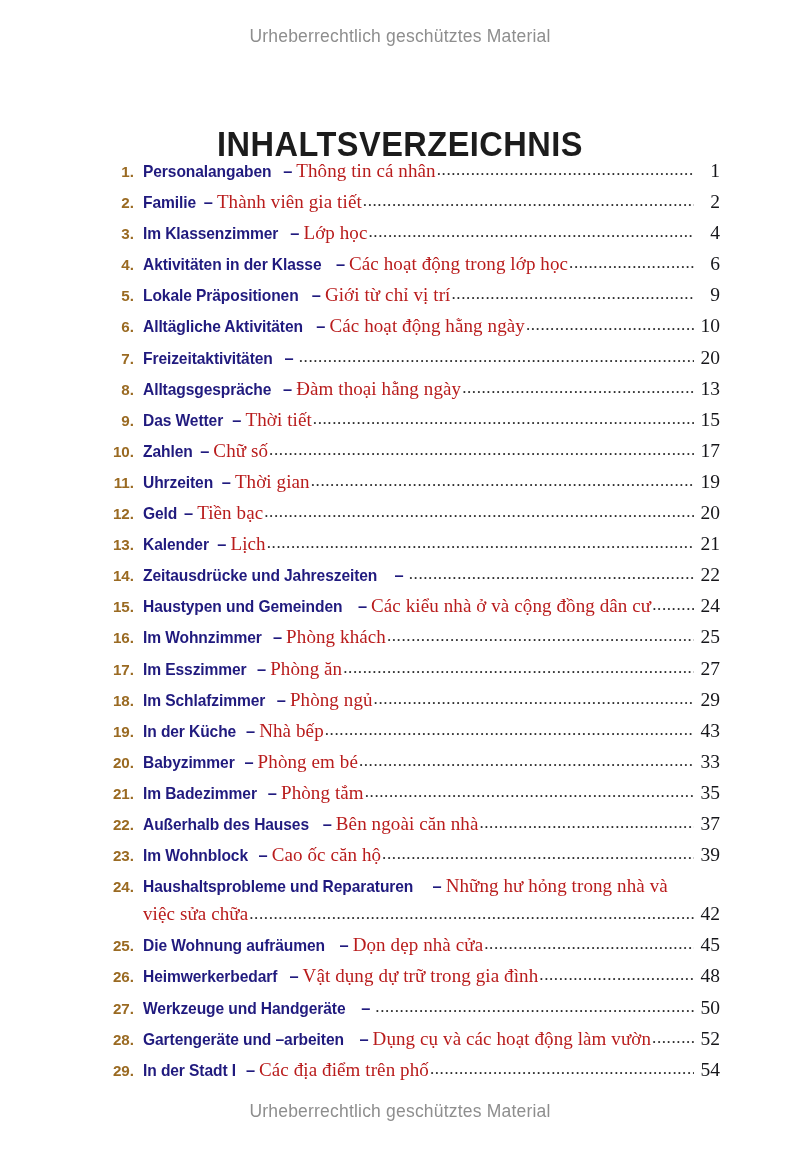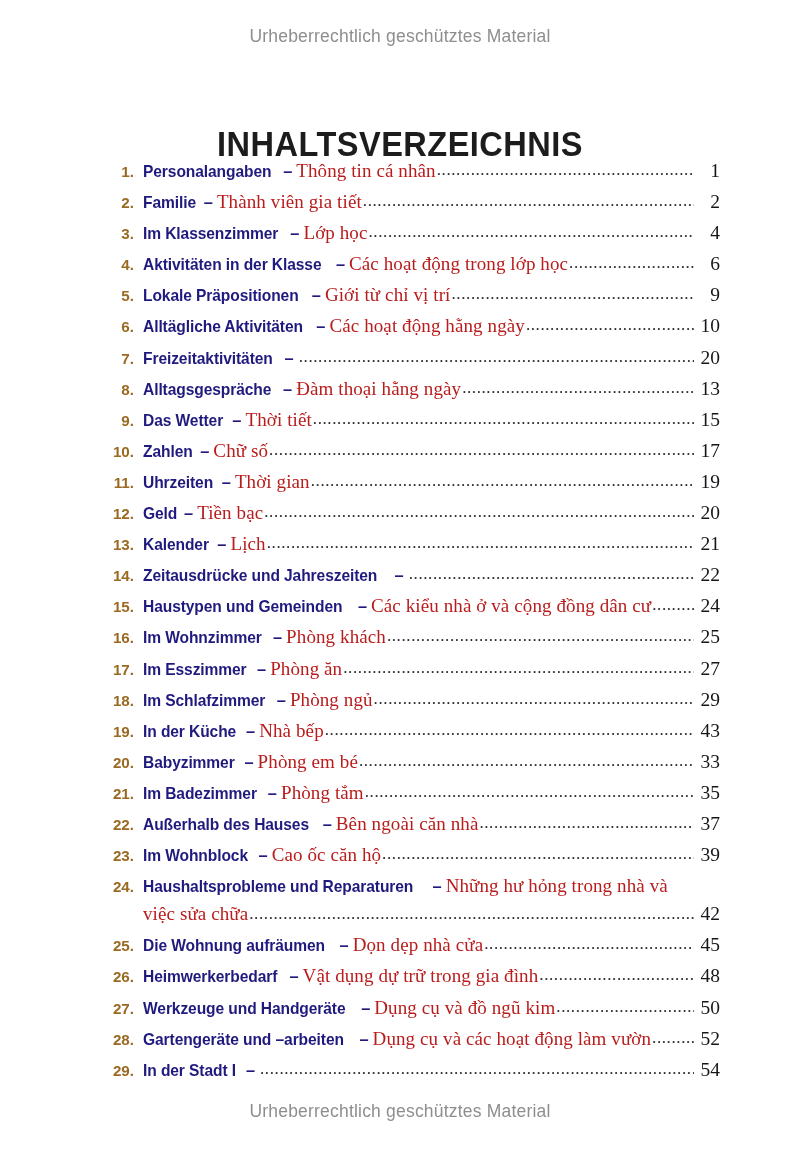--- a/index.html
+++ b/index.html
@@ -485,21 +485,20 @@
             <span class="entry-page">48</span>
           </div>
         </div>
       </div>
       <div class="toc-entry">
         <span class="entry-num">27.</span>
         <div class="entry-body">
           <div class="entry-line">
             <span class="entry-de">Werkzeuge und Handgeräte</span>
             <span class="entry-dash">–</span>
-            <span class="entry-vi">Dụng cụ và đồ ngũ kim</span>
             <span class="leader"></span>
             <span class="entry-page">50</span>
           </div>
         </div>
       </div>
       <div class="toc-entry">
         <span class="entry-num">28.</span>
         <div class="entry-body">
           <div class="entry-line">
             <span class="entry-de">Gartengeräte und –arbeiten</span>
@@ -509,20 +508,21 @@
             <span class="entry-page">52</span>
           </div>
         </div>
       </div>
       <div class="toc-entry">
         <span class="entry-num">29.</span>
         <div class="entry-body">
           <div class="entry-line">
             <span class="entry-de">In der Stadt I</span>
             <span class="entry-dash">–</span>
+            <span class="entry-vi">Các địa điểm trên phố</span>
             <span class="leader"></span>
             <span class="entry-page">54</span>
           </div>
         </div>
       </div>
     </div>
 
   <div class="running-foot">Urheberrechtlich geschütztes Material</div>
 
 </div>

